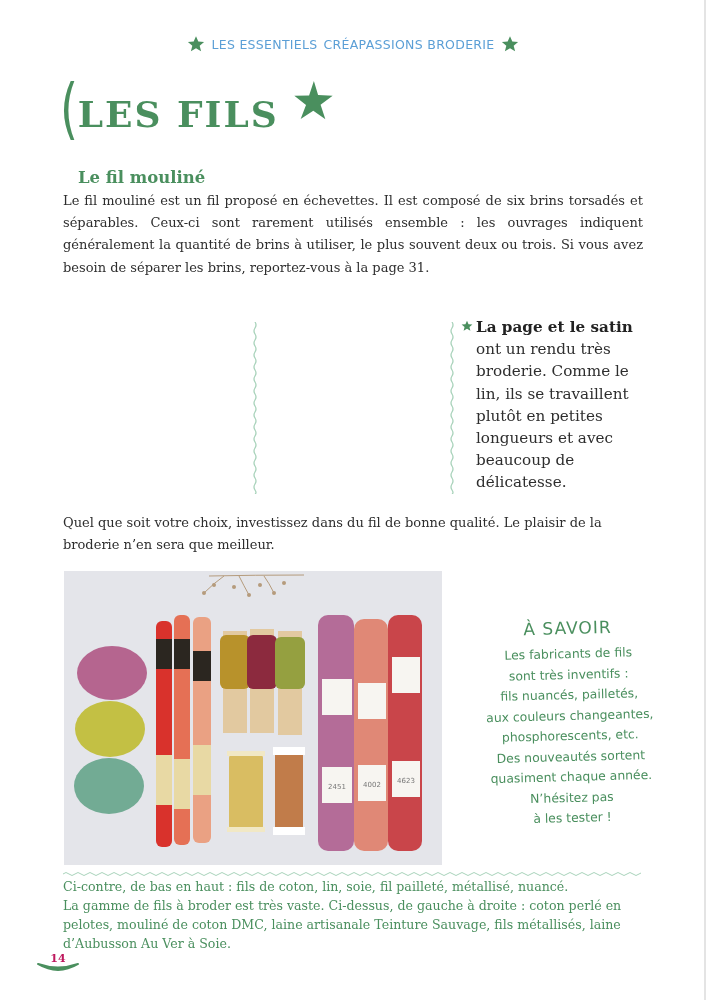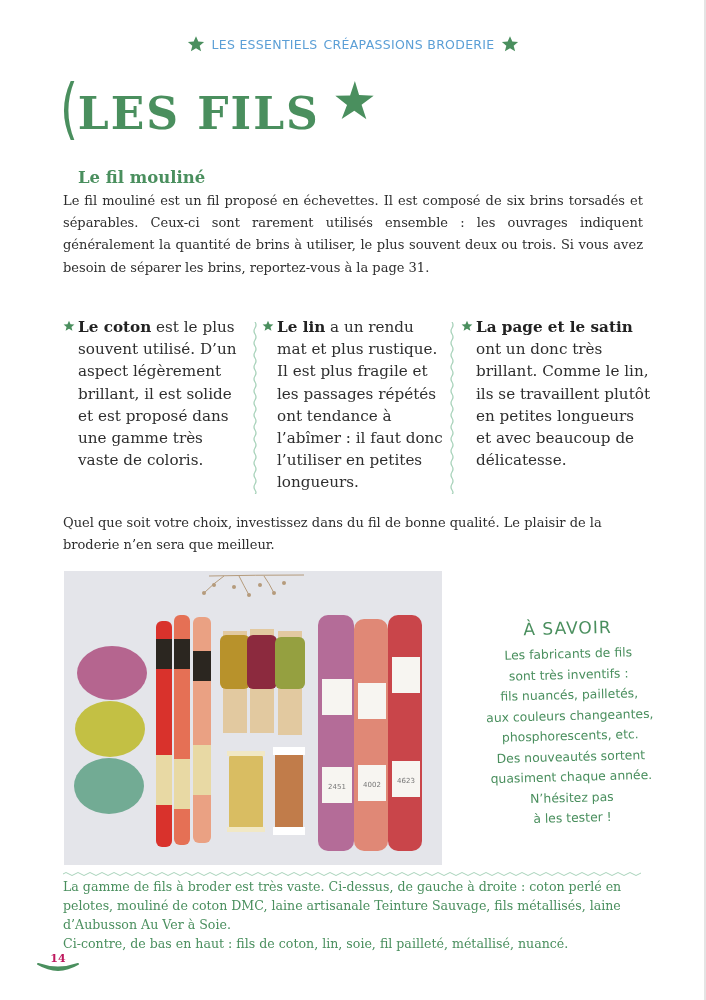--- a/index.html
+++ b/index.html
@@ -16,21 +16,21 @@
     }
     .running-header .bold { font-weight: normal; }
     .star-svg { display: inline-block; }
 
     .title-wrap { position: absolute; top: 76px; left: 60px; display: flex; align-items: center; }
     .title-paren {
       font-family: "DejaVu Sans", sans-serif; font-size: 66px; color: #4a8f5e; font-weight: normal;
       line-height: 1; margin-right: 6px; transform: scaleX(0.7); transform-origin: left center;
     }
     .title-text {
-      font-family: "DejaVu Serif", serif; font-weight: bold; font-size: 44px; color: #4a8f5e;
+      font-family: "DejaVu Serif", serif; font-weight: bold; font-size: 36px; color: #4a8f5e;
       letter-spacing: 2px; margin-left: -14px; margin-top: 9px;
     }
     .title-star { margin-left: 8px; margin-top: -14px; }
 
     .section-heading {
       position: absolute; top: 168px; left: 78px; font-weight: bold; font-size: 16.5px; color: #4a8f5e;
     }
     .intro {
       position: absolute; top: 190px; left: 63px; width: 580px; font-size: 13px; line-height: 22.2px;
       text-align: justify; margin: 0; color: #2e2e2e;
@@ -97,43 +97,31 @@
   <span class="title-text">LES FILS</span>
   <svg class="title-star" width="48" height="46" viewBox="0 0 24 24">
       <path d="M13.5 1l2.2 7.4 7.6.4-6.3 4.6 2.5 7.6-6.3-4.5-6.6 4.4 2.8-7.4-6.1-4.8 7.7-.1z" fill="#4a8f5e"></path>
     </svg>
 </div>
 
 <div class="section-heading">Le fil mouliné</div>
 <p class="intro">Le fil mouliné est un fil proposé en échevettes. Il est composé de six brins torsadés et séparables. Ceux-ci sont rarement utilisés ensemble : les ouvrages indiquent généralement la quantité de brins à utiliser, le plus souvent deux ou trois. Si vous avez besoin de séparer les brins, reportez-vous à la page 31.</p>
 
 <div class="columns">
-  <div class="col col-1">
-    <svg class="star-bullet" width="12" height="12" viewBox="0 0 24 24">
-        <path d="M12 1.5l3.1 7.1 7.7.6-5.9 5 1.9 7.5L12 17.6l-6.8 4.1 1.9-7.5-5.9-5 7.7-.6z" fill="#4a8f5e"></path>
-      </svg>
-    <p><b>Le coton</b><span> est le plus souvent utilisé. D’un aspect légèrement brillant, il est solide et est proposé dans une gamme très vaste de coloris.</span></p>
-  </div>
   <svg class="divider-v d1" viewBox="0 0 6 172" preserveAspectRatio="none">
     <path d="M3 0 Q5 3 3 6 Q1 9 3 12 Q5 15 3 18 Q1 21 3 24 Q5 27 3 30 Q1 33 3 36 Q5 39 3 42 Q1 45 3 48 Q5 51 3 54 Q1 57 3 60 Q5 63 3 66 Q1 69 3 72 Q5 75 3 78 Q1 81 3 84 Q5 87 3 90 Q1 93 3 96 Q5 99 3 102 Q1 105 3 108 Q5 111 3 114 Q1 117 3 120 Q5 123 3 126 Q1 129 3 132 Q5 135 3 138 Q1 141 3 144 Q5 147 3 150 Q1 153 3 156 Q5 159 3 162 Q1 165 3 168 Q5 171 3 172" fill="none" stroke="#a9d3bb" stroke-width="1.3"></path>
   </svg>
-  <div class="col col-2">
-    <svg class="star-bullet" width="12" height="12" viewBox="0 0 24 24">
-        <path d="M12 1.5l3.1 7.1 7.7.6-5.9 5 1.9 7.5L12 17.6l-6.8 4.1 1.9-7.5-5.9-5 7.7-.6z" fill="#4a8f5e"></path>
-      </svg>
-    <p><b>Le lin</b><span> a un rendu mat et plus rustique. Il est plus fragile et les passages répétés ont tendance à l’abîmer : il faut donc l’utiliser en petites longueurs.</span></p>
-  </div>
   <svg class="divider-v d2" viewBox="0 0 6 172" preserveAspectRatio="none">
     <path d="M3 0 Q5 3 3 6 Q1 9 3 12 Q5 15 3 18 Q1 21 3 24 Q5 27 3 30 Q1 33 3 36 Q5 39 3 42 Q1 45 3 48 Q5 51 3 54 Q1 57 3 60 Q5 63 3 66 Q1 69 3 72 Q5 75 3 78 Q1 81 3 84 Q5 87 3 90 Q1 93 3 96 Q5 99 3 102 Q1 105 3 108 Q5 111 3 114 Q1 117 3 120 Q5 123 3 126 Q1 129 3 132 Q5 135 3 138 Q1 141 3 144 Q5 147 3 150 Q1 153 3 156 Q5 159 3 162 Q1 165 3 168 Q5 171 3 172" fill="none" stroke="#a9d3bb" stroke-width="1.3"></path>
   </svg>
   <div class="col col-3">
     <svg class="star-bullet" width="12" height="12" viewBox="0 0 24 24">
         <path d="M12 1.5l3.1 7.1 7.7.6-5.9 5 1.9 7.5L12 17.6l-6.8 4.1 1.9-7.5-5.9-5 7.7-.6z" fill="#4a8f5e"></path>
       </svg>
-    <p><b>La page et le satin</b><span> ont un donc très brillant. Comme le lin, ils se travaillent plutôt en petites longueurs et avec beaucoup de délicatesse.</span></p>
+    <p><b>La page et le satin</b><span> ont un rendu très broderie. Comme le lin, ils se travaillent plutôt en petites longueurs et avec beaucoup de délicatesse.</span></p>
   </div>
 </div>
 
 <p class="closing">Quel que soit votre choix, investissez dans du fil de bonne qualité. Le plaisir de la broderie n’en sera que meilleur.</p>
 
 <div class="photo">
   <svg width="378" height="294" viewBox="0 0 378 294">
     <rect width="378" height="294" fill="#e4e5ea"></rect>
 
     <g stroke="#b59b7c" stroke-width="1" fill="none">
@@ -205,20 +193,20 @@
   <div class="savoir-line">Des nouveautés sortent</div>
   <div class="savoir-line">quasiment chaque année.</div>
   <div class="savoir-line">N’hésitez pas</div>
   <div class="savoir-line">à les tester !</div>
 </div>
 
 <svg class="caption-wave" viewBox="0 0 578 6" preserveAspectRatio="none">
   <path d="M0 3 q3 -3 6 0 t6 0 t6 0 t6 0 t6 0 t6 0 t6 0 t6 0 t6 0 t6 0 t6 0 t6 0 t6 0 t6 0 t6 0 t6 0 t6 0 t6 0 t6 0 t6 0 t6 0 t6 0 t6 0 t6 0 t6 0 t6 0 t6 0 t6 0 t6 0 t6 0 t6 0 t6 0 t6 0 t6 0 t6 0 t6 0 t6 0 t6 0 t6 0 t6 0 t6 0 t6 0 t6 0 t6 0 t6 0 t6 0 t6 0 t6 0 t6 0 t6 0 t6 0 t6 0 t6 0 t6 0 t6 0 t6 0 t6 0 t6 0 t6 0 t6 0 t6 0 t6 0 t6 0 t6 0 t6 0 t6 0 t6 0 t6 0 t6 0 t6 0 t6 0 t6 0 t6 0 t6 0 t6 0 t6 0 t6 0 t6 0 t6 0 t6 0 t6 0 t6 0 t6 0 t6 0 t6 0 t6 0 t6 0 t6 0 t6 0 t6 0 t6 0 t6 0 t6 0 t6 0 t6 0 t6 0 t6 0 t6 0 t6 0" fill="none" stroke="#a9d3bb" stroke-width="1"></path>
 </svg>
 <div class="caption">
+  <p>Ci-contre, de bas en haut : fils de coton, lin, soie, fil pailleté, métallisé, nuancé.</p>
   <p>La gamme de fils à broder est très vaste. Ci-dessus, de gauche à droite : coton perlé en pelotes, mouliné de coton DMC, laine artisanale Teinture Sauvage, fils métallisés, laine d’Aubusson Au Ver à Soie.</p>
-  <p>Ci-contre, de bas en haut : fils de coton, lin, soie, fil pailleté, métallisé, nuancé.</p>
 </div>
 
 <div class="page-number">14</div>
 <svg class="page-smile" width="44" height="12" viewBox="0 0 44 12">
   <path d="M2 2 Q22 14 42 2 Q22 9 2 2z" fill="#4a8f5e" stroke="#4a8f5e" stroke-width="2" stroke-linejoin="round"></path>
 </svg>
 
 </body></html>

